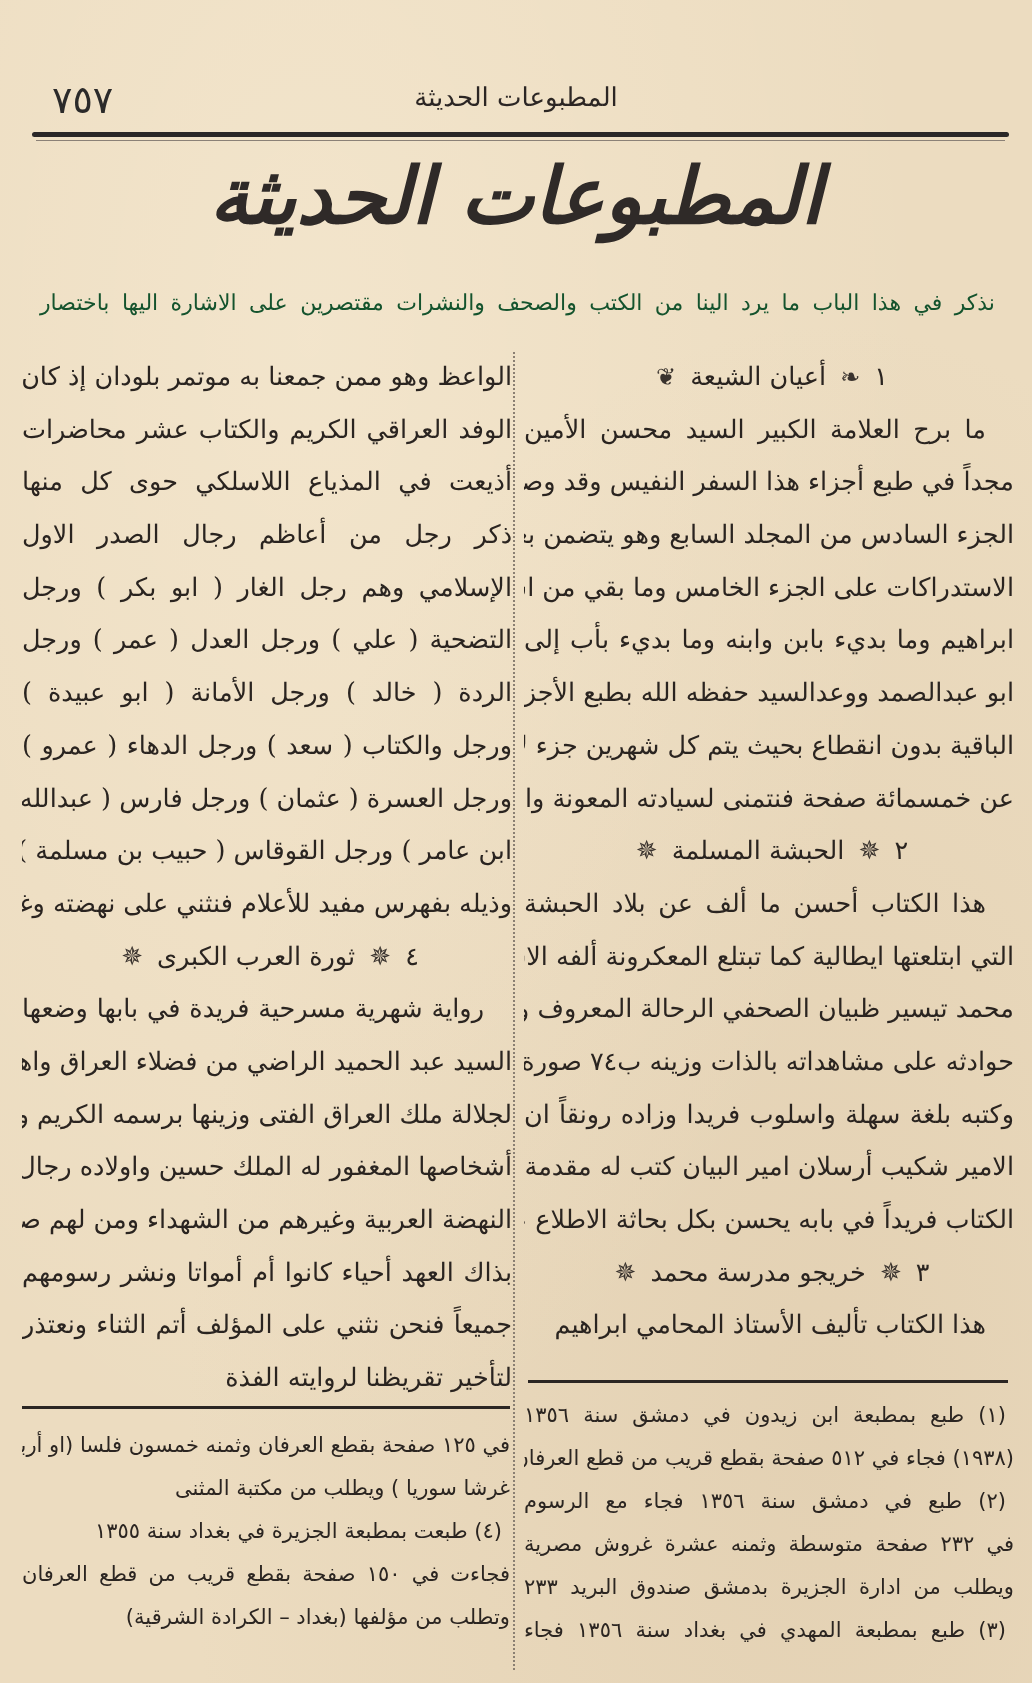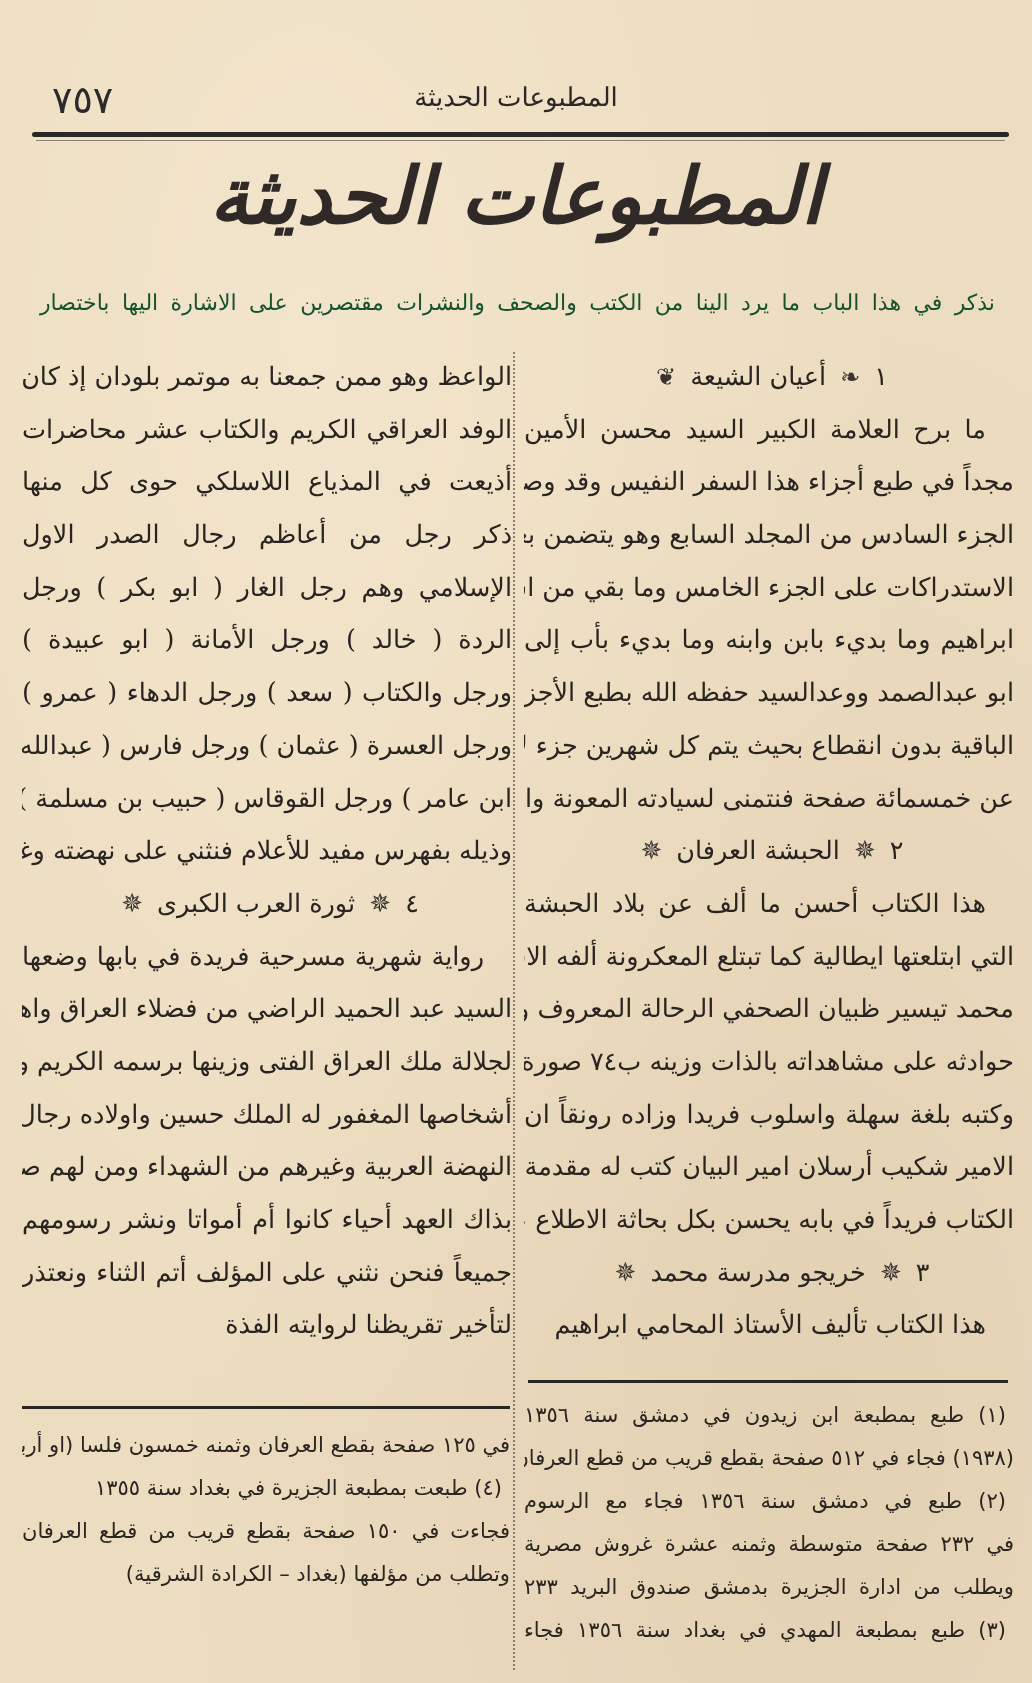--- a/index.html
+++ b/index.html
@@ -113,21 +113,21 @@
     <span class="line">الجزء السادس من المجلد السابع وهو يتضمن بعض</span>
     <span class="line">الاستدراكات على الجزء الخامس وما بقي من اسمه</span>
     <span class="line">ابراهيم وما بديء بابن وابنه وما بديء بأب إلى</span>
     <span class="line">ابو عبدالصمد ووعدالسيد حفظه الله بطبع الأجزاء</span>
     <span class="line">الباقية بدون انقطاع بحيث يتم كل شهرين جزء لا يقل</span>
     <span class="line">عن خمسمائة صفحة فنتمنى لسيادته المعونة والتسديد</span>
 
     <div class="heading">
       <span>٢</span>
       <span class="orn-star">✵</span>
-      <span>الحبشة العرفان</span>
+      <span>الحبشة المسلمة</span>
       <span class="orn-star">✵</span>
     </div>
     <span class="line indent">هذا الكتاب أحسن ما ألف عن بلاد الحبشة</span>
     <span class="line">التي ابتلعتها ايطالية كما تبتلع المعكرونة ألفه الاستاذ</span>
     <span class="line">محمد تيسير ظبيان الصحفي الرحالة المعروف وقد بنى</span>
     <span class="line">حوادثه على مشاهداته بالذات وزينه ب٧٤ صورة</span>
     <span class="line">وكتبه بلغة سهلة واسلوب فريدا وزاده رونقاً ان</span>
     <span class="line">الامير شكيب أرسلان امير البيان كتب له مقدمة فجاء</span>
     <span class="line">الكتاب فريداً في بابه يحسن بكل بحاثة الاطلاع عليه</span>
 
@@ -141,20 +141,21 @@
   </div>
 
   <div class="col-divider"></div>
 
   <div class="col col-left">
     <span class="line">الواعظ وهو ممن جمعنا به موتمر بلودان إذ كان مع</span>
     <span class="line">الوفد العراقي الكريم والكتاب عشر محاضرات</span>
     <span class="line">أذيعت في المذياع اللاسلكي حوى كل منها</span>
     <span class="line">ذكر رجل من أعاظم رجال الصدر الاول</span>
     <span class="line">الإسلامي وهم رجل الغار ( ابو بكر ) ورجل</span>
+    <span class="line">التضحية ( علي ) ورجل العدل ( عمر ) ورجل</span>
     <span class="line">الردة ( خالد ) ورجل الأمانة ( ابو عبيدة )</span>
     <span class="line">ورجل والكتاب ( سعد ) ورجل الدهاء ( عمرو )</span>
     <span class="line">ورجل العسرة ( عثمان ) ورجل فارس ( عبدالله</span>
     <span class="line">ابن عامر ) ورجل القوقاس ( حبيب بن مسلمة )</span>
     <span class="line">وذيله بفهرس مفيد للأعلام فنثني على نهضته وغيرته</span>
 
     <div class="heading">
       <span>٤</span>
       <span class="orn-star">✵</span>
       <span>ثورة العرب الكبرى</span>
@@ -177,18 +178,19 @@
     <span class="note-line indent">(١)  طبع بمطبعة ابن زيدون في دمشق سنة ١٣٥٦</span>
     <span class="note-line">(١٩٣٨) فجاء في ٥١٢ صفحة بقطع قريب من قطع العرفان</span>
     <span class="note-line indent">(٢)  طبع في دمشق سنة ١٣٥٦ فجاء مع الرسوم</span>
     <span class="note-line">في ٢٣٢ صفحة متوسطة وثمنه عشرة غروش مصرية</span>
     <span class="note-line">ويطلب من ادارة الجزيرة بدمشق صندوق البريد ٢٣٣</span>
     <span class="note-line indent">(٣)  طبع بمطبعة المهدي في بغداد سنة ١٣٥٦ فجاء</span>
   </div>
 
   <div class="notes notes-left">
     <span class="note-line">في ١٢٥ صفحة بقطع العرفان وثمنه خمسون فلسا (او أربعون</span>
+    <span class="note-line last">غرشا سوريا ) ويطلب من مكتبة المثنى</span>
     <span class="note-line indent last">(٤)  طبعت بمطبعة الجزيرة في بغداد سنة ١٣٥٥</span>
     <span class="note-line">فجاءت في ١٥٠ صفحة بقطع قريب من قطع العرفان</span>
     <span class="note-line last">وتطلب من مؤلفها (بغداد – الكرادة الشرقية)</span>
   </div>
 
 </div>
 
 </body></html>

